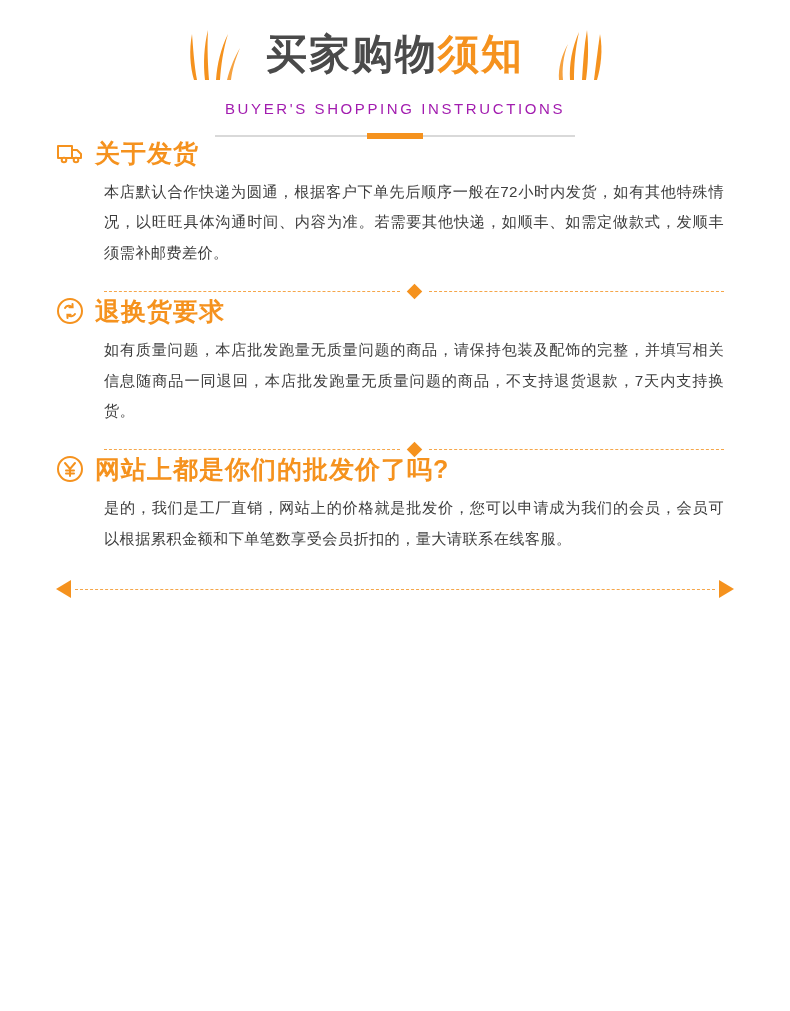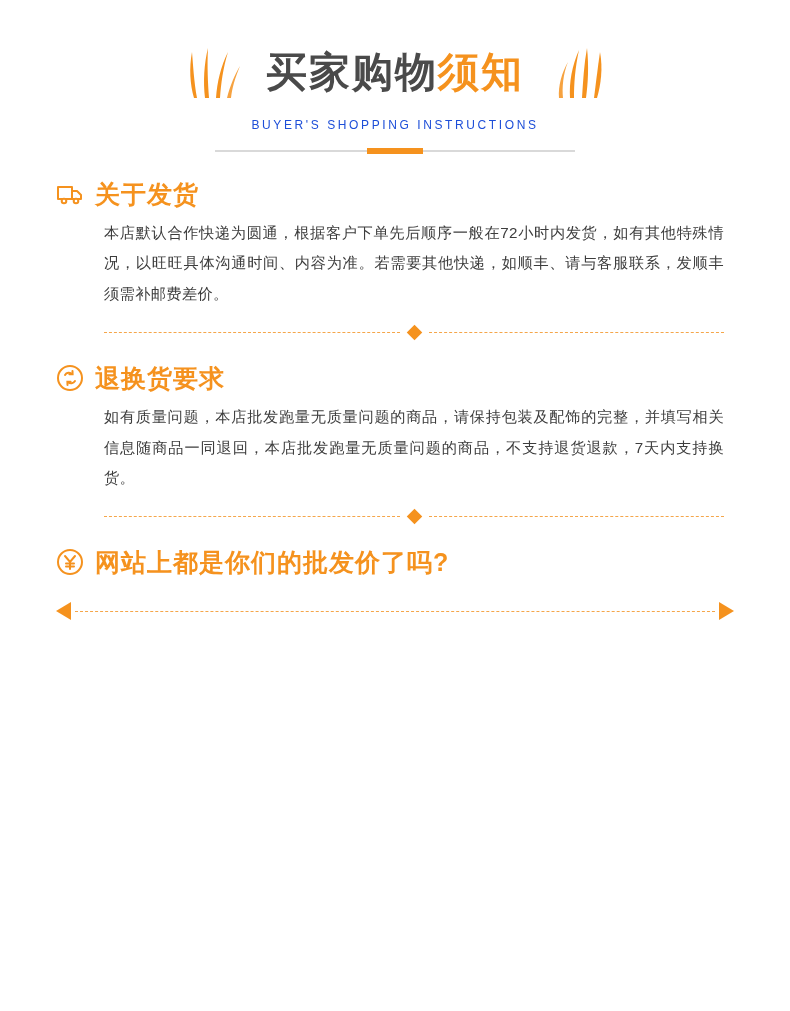--- a/index.html
+++ b/index.html
@@ -13,21 +13,21 @@
     position: relative;
     width: 790px;
     height: 1011px;
     background: #ffffff;
     overflow: hidden;
   }
 
   
   .header {
     position: relative;
-    padding-top: 40px;
+    padding-top: 22px;
     text-align: center;
   }
   .title-row {
     display: flex;
     align-items: center;
     justify-content: center;
     gap: 26px;
   }
   .title-text {
     font-size: 41px;
@@ -36,23 +36,23 @@
     color: #4a4a4a;
     line-height: 1.1;
     white-space: nowrap;
   }
   .title-text .hl { color: #F5921E; }
 
   .grass { display: block; }
 
   .subtitle {
     margin-top: 12px;
-    font-size: 12px;
+    font-size: 15px;
     letter-spacing: 2.6px;
-    color: #1d4ed8;
+    color: #a21caf;
     font-weight: normal;
   }
   .divider-row {
     margin-top: 16px;
     display: flex;
     align-items: center;
     justify-content: center;
     gap: 0px;
   }
   .divider-line {
@@ -63,21 +63,21 @@
   .divider-block {
     width: 56px;
     height: 6px;
     background: #F5921E;
   }
 
   
   .content {
     padding: 0 56px 0 56px;
   }
-  .section { margin-top: 26px; }
+  .section { }
 
   .sec-head {
     display: flex;
     align-items: center;
     gap: 11px;
     margin-bottom: 10px;
   }
   .sec-icon {
     width: 28px; height: 28px;
     flex: 0 0 28px;
@@ -210,21 +210,21 @@
               <path d="M2,7 L16,7 L16,19 L2,19 Z"></path>
               <path d="M16,11 L21,11 L25,15 L25,19 L16,19 Z"></path>
               <circle cx="8" cy="21" r="2.3" fill="#fff"></circle>
               <circle cx="20" cy="21" r="2.3" fill="#fff"></circle>
             </g>
           </svg>
         </span>
         <span class="sec-title">关于发货</span>
       </div>
       <div class="sec-body">
-        <p>本店默认合作快递为圆通，根据客户下单先后顺序一般在72小时内发货，如有其他特殊情况，以旺旺具体沟通时间、内容为准。若需要其他快递，如顺丰、请与客服联系，发顺丰须需补邮费差价。</p>
+        <p>本店默认合作快递为圆通，根据客户下单先后顺序一般在72小时内发货，如有其他特殊情况，以旺旺具体沟通时间、内容为准。若需要其他快递，如顺丰、如需定做款式，发顺丰须需补邮费差价。</p>
       </div>
       <div class="sep">
         <span class="dash"></span>
         <span class="diamond"></span>
         <span class="dash"></span>
       </div>
     </div>
 
     <div class="section">
       <div class="sec-head">
@@ -260,20 +260,23 @@
               <circle cx="14" cy="14" r="12"></circle>
               <path d="M9,8 L14,14 L19,8"></path>
               <path d="M14,14 L14,21"></path>
               <path d="M10,15.5 L18,15.5"></path>
               <path d="M10,18.5 L18,18.5"></path>
             </g>
           </svg>
         </span>
         <span class="sec-title">网站上都是你们的批发价了吗?</span>
       </div>
+      <div class="sec-body">
+        <p>是的，我们是工厂直销，网站上的价格就是批发价，您可以申请成为我们的会员，会员可以根据累积金额和下单笔数享受会员折扣的，量大请联系在线客服。</p>
+      </div>
     </div>
 
   </div>
 
   <div class="footer">
     <span class="arrow-left"></span>
     <span class="dash"></span>
     <span class="arrow-right"></span>
   </div>
 

